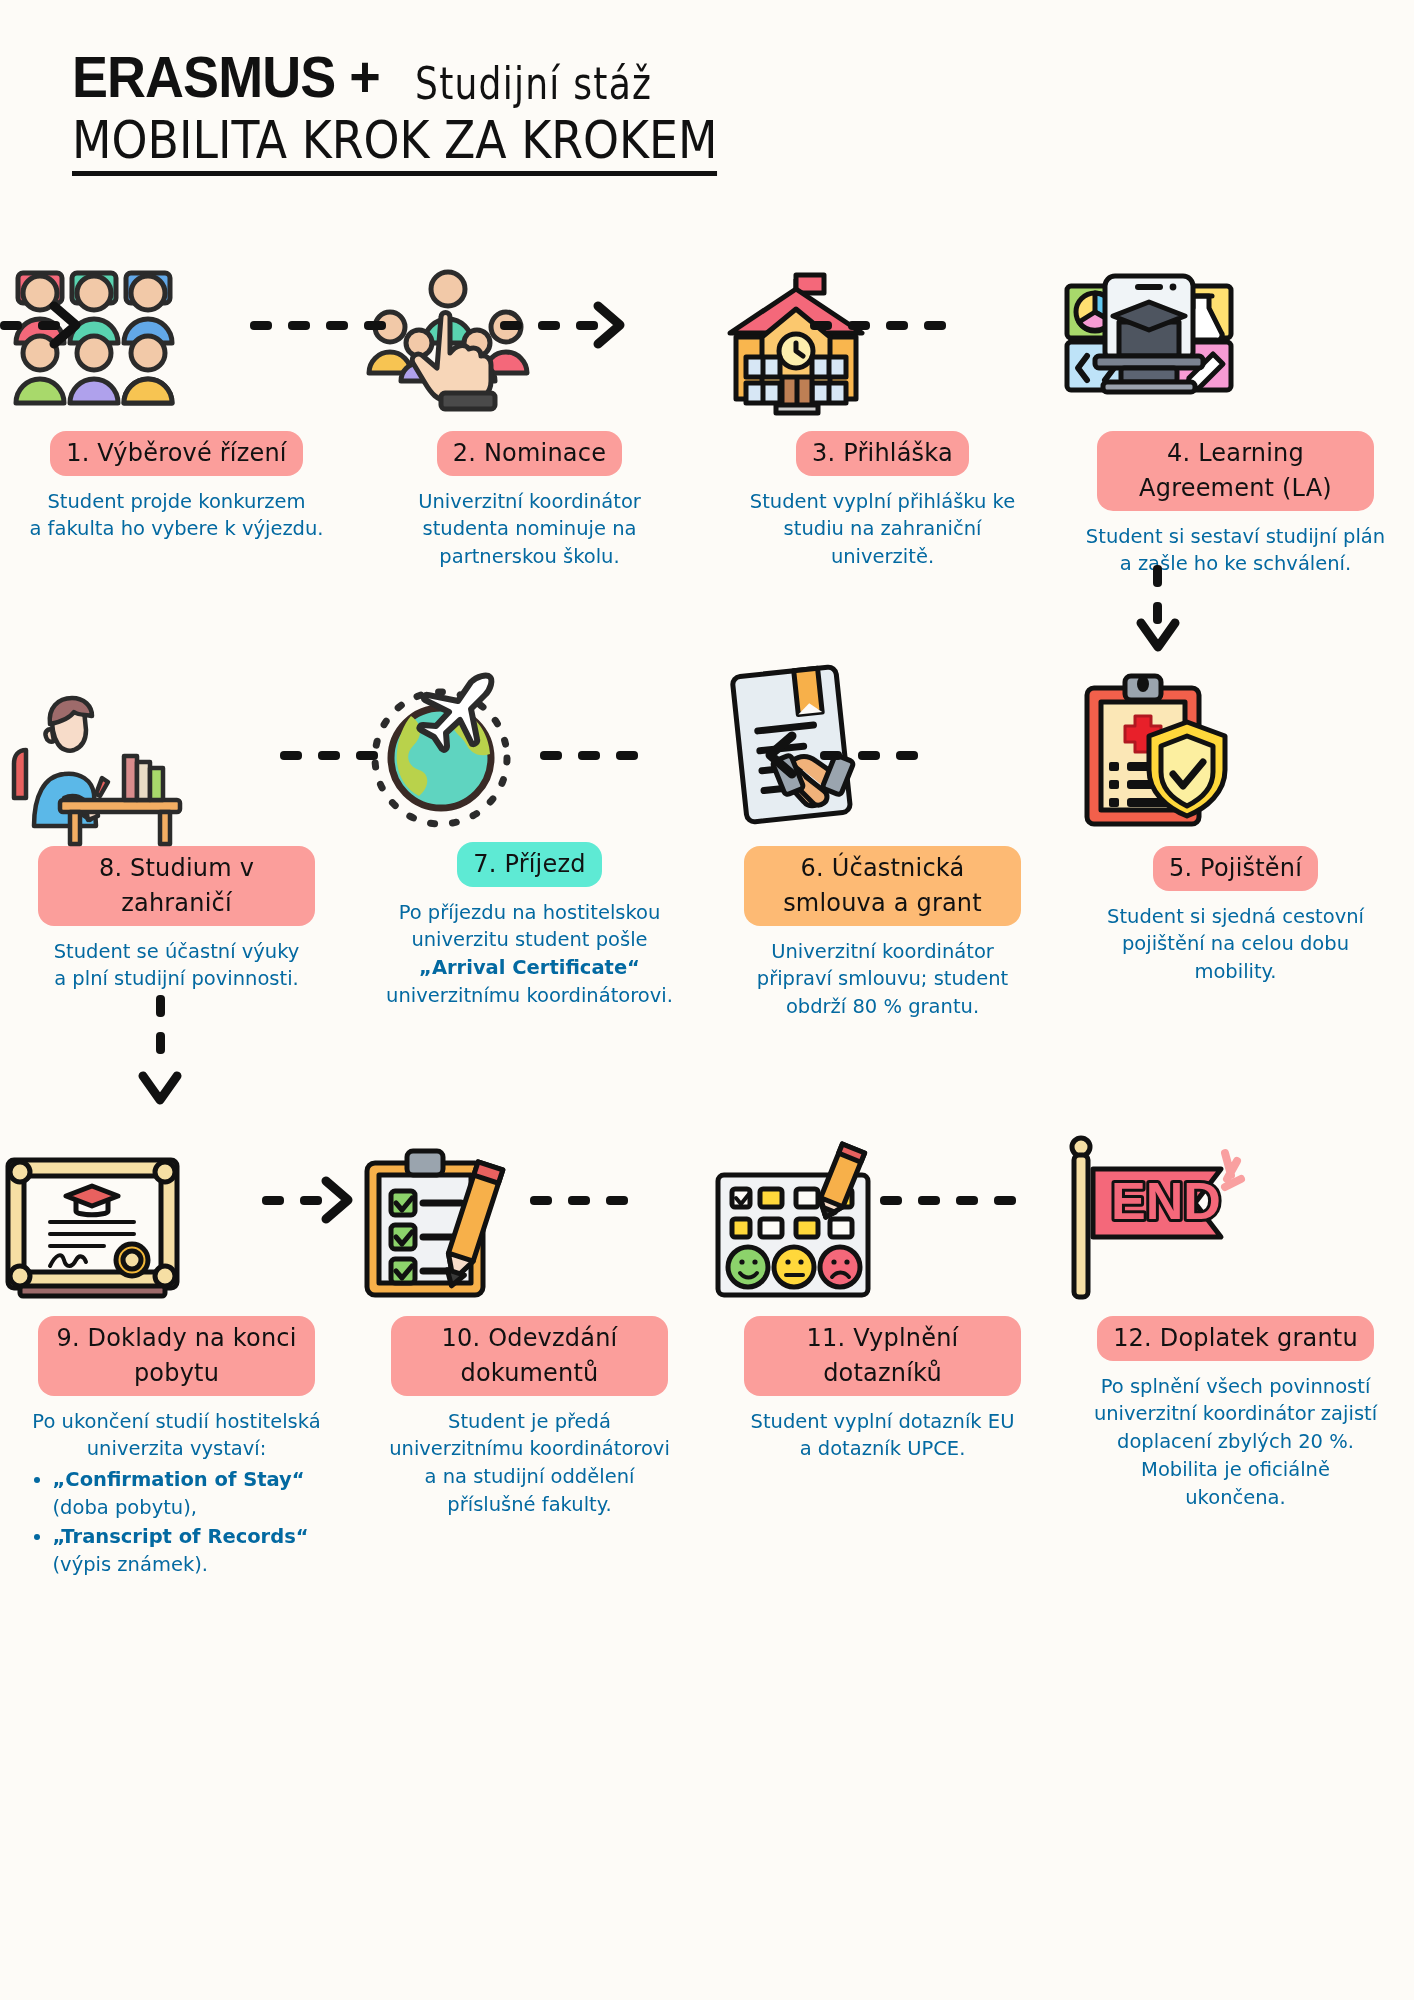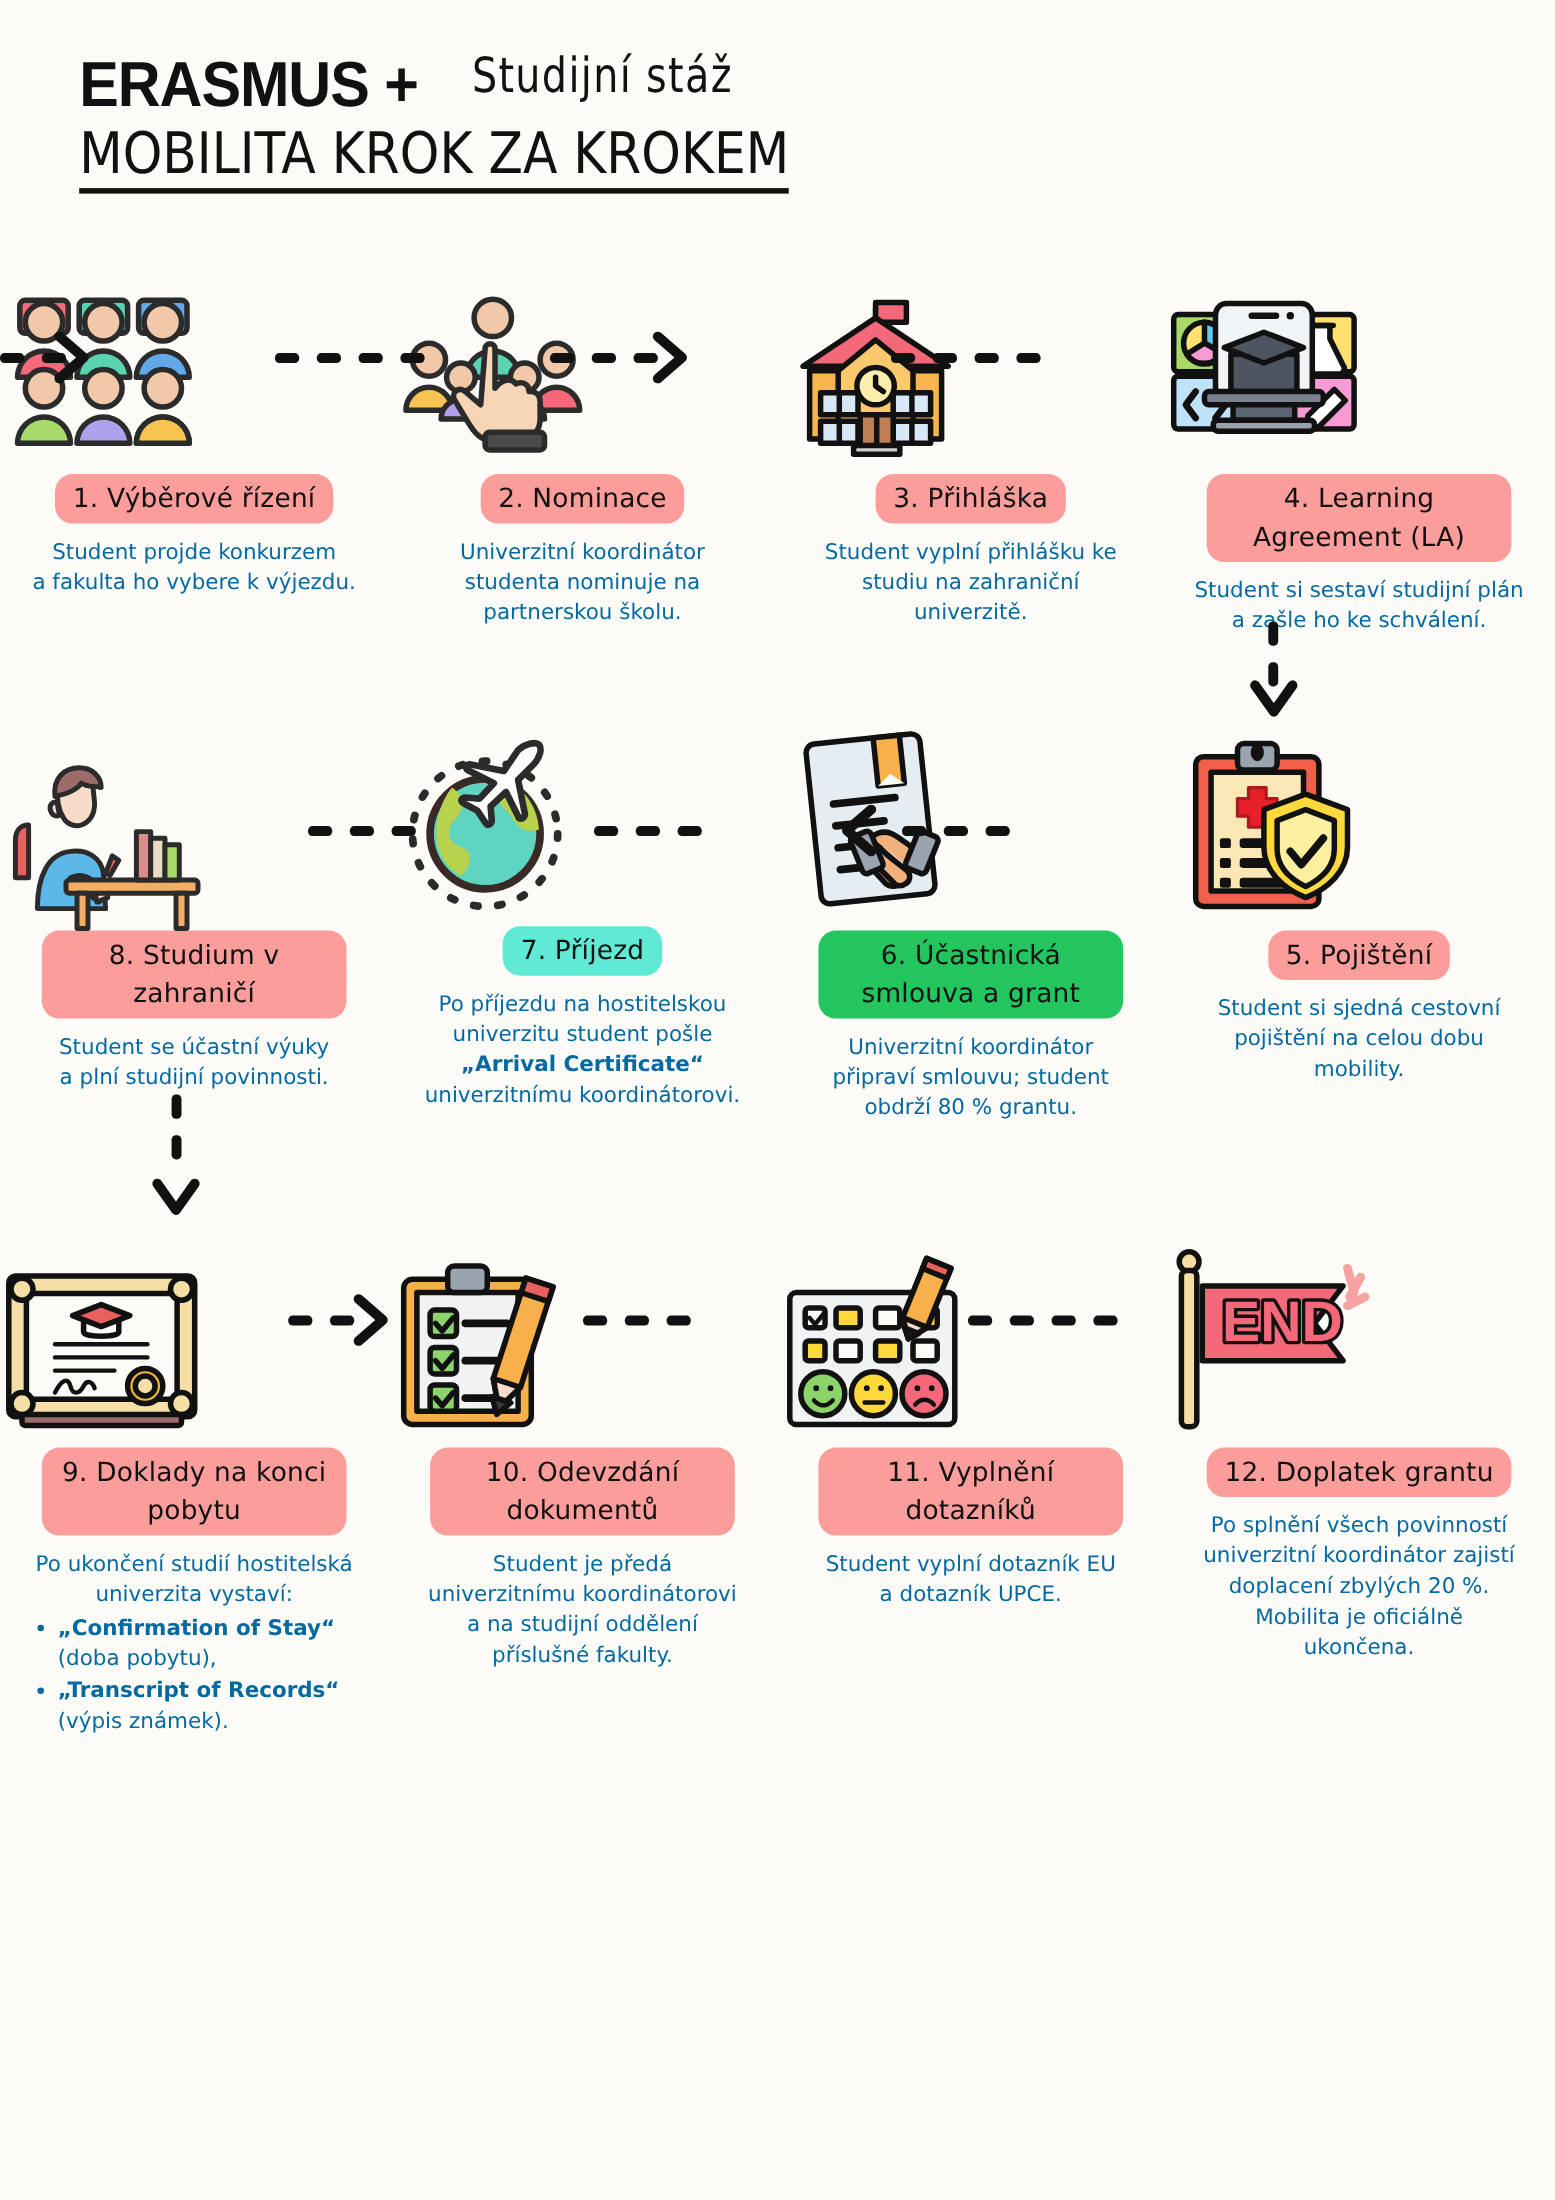--- a/index.html
+++ b/index.html
@@ -9,21 +9,21 @@
     font-family:"DejaVu Sans","Liberation Sans",sans-serif;
     color:#1a1a1a;
     overflow:hidden;
     position:relative;
   }
   .page{position:relative;width:1414px;height:2000px;}
 
   
   .header{position:absolute;left:0;top:0;width:1414px;height:210px;}
   .title-block{position:absolute;left:72px;top:48px;}
-  .t-row1{display:flex;align-items:flex-start;gap:26px;}
+  .t-row1{display:flex;align-items:flex-end;gap:12px;}
   .t-erasmus{
     font-family:"Liberation Sans",sans-serif;
     font-weight:bold;font-size:58px;letter-spacing:-1px;
     color:#111;line-height:1;
     transform:scaleX(0.93);transform-origin:left bottom;
   }
   .t-sub{
     font-family:"DejaVu Sans",sans-serif;
     font-size:44px;color:#111;line-height:1;
     letter-spacing:1.5px;
@@ -313,21 +313,21 @@
               <line x1="54" y1="122" x2="98" y2="122" stroke-width="7"></line>
             </g>
             <path d="M86 96c8-6 16-6 24 0l20 14c4 3 4 9 0 12-4 3-8 3-12 0" fill="#F0B27A"></path>
             <path d="M82 102c-6 0-10 6-6 11l22 24c4 5 12 5 16 0 4-5 3-11-2-15l-18-16" fill="#F2BD8C"></path>
             <path d="M100 112l18 14c4 3 4 9 0 12-4 3-9 3-12-1l-14-14" fill="#F0B27A"></path>
             <rect x="72" y="92" width="20" height="36" rx="4" fill="#9AA4AE" transform="rotate(-22 82 110)"></rect>
             <rect x="122" y="92" width="20" height="36" rx="4" fill="#9AA4AE" transform="rotate(22 132 110)"></rect>
           </g>
         </svg>
       </div>
-      <div class="badge" style="background: #22c55e;">6. Účastnická smlouva a grant</div>
+      <div class="badge" style="background: #fdba74;">6. Účastnická smlouva a grant</div>
       <div class="desc">Univerzitní koordinátor<br>připraví smlouvu; student<br>obdrží 80 % grantu.</div>
     </div>
 
     <div class="cell">
       <div class="icon-box">
         <svg class="ic" width="180" height="160" viewBox="0 0 180 160">
           <g stroke="#111" stroke-width="5" stroke-linejoin="round" stroke-linecap="round">
             <rect x="28" y="18" width="112" height="136" rx="7" fill="#F2604B"></rect>
             <rect x="42" y="32" width="84" height="108" fill="#FBE7B6"></rect>
             <rect x="66" y="6" width="36" height="24" rx="6" fill="#9AA4AE"></rect>

